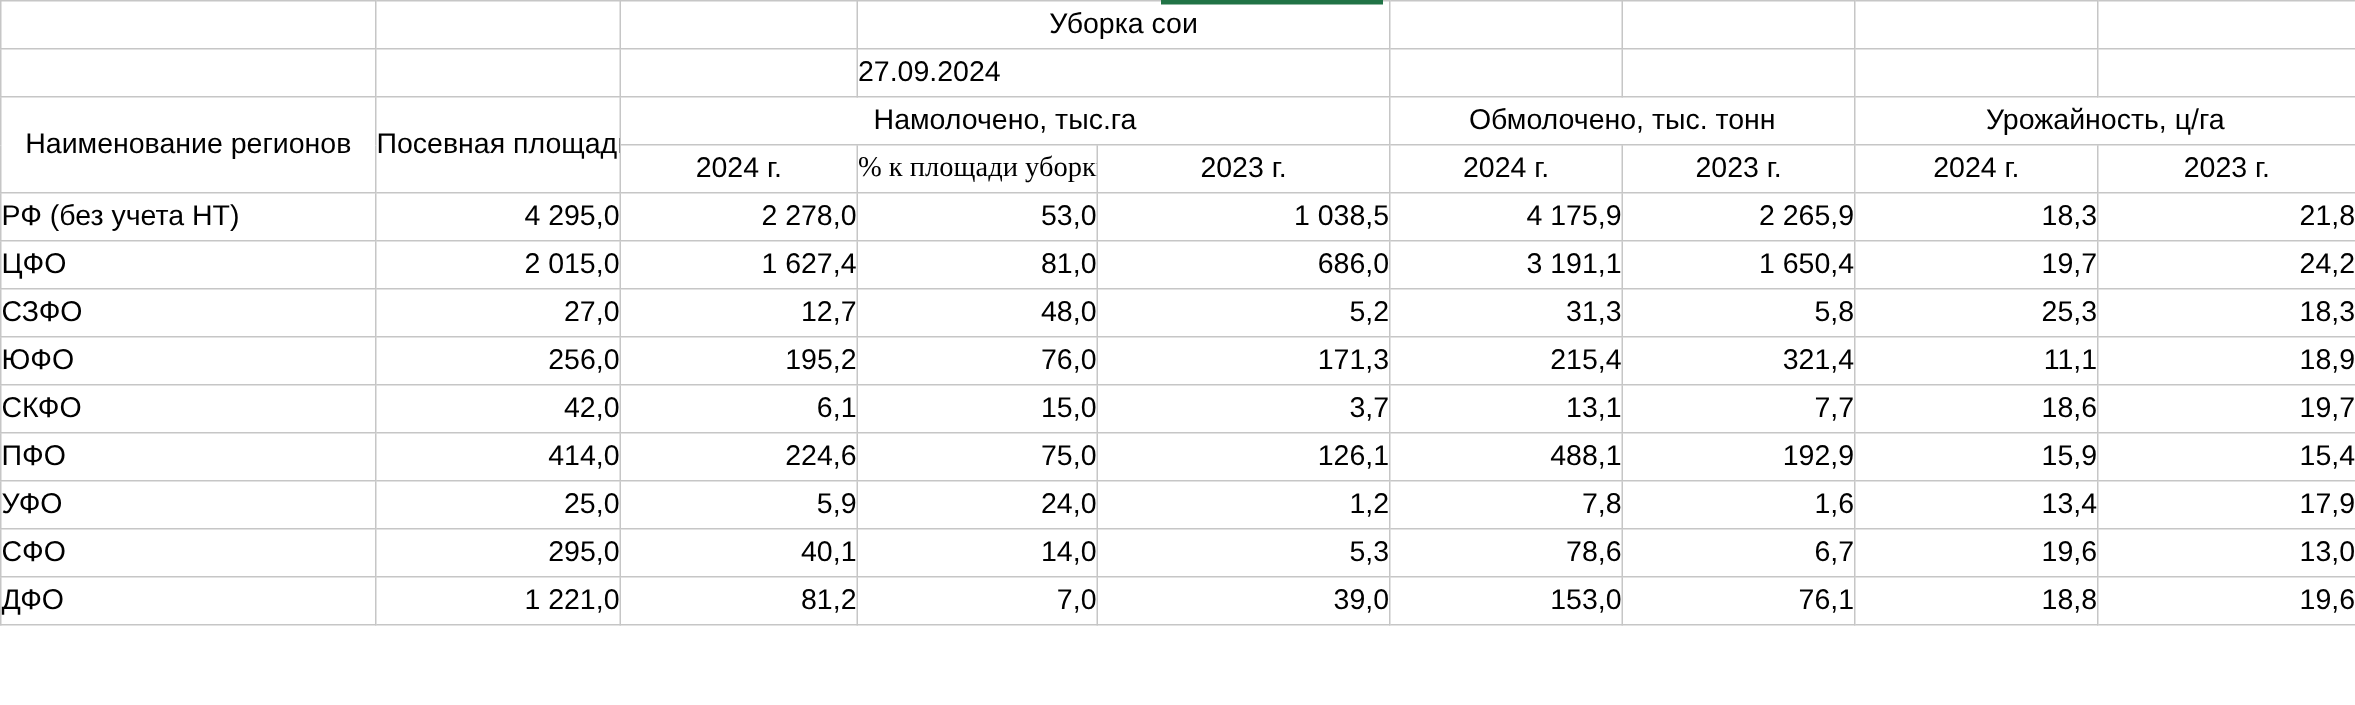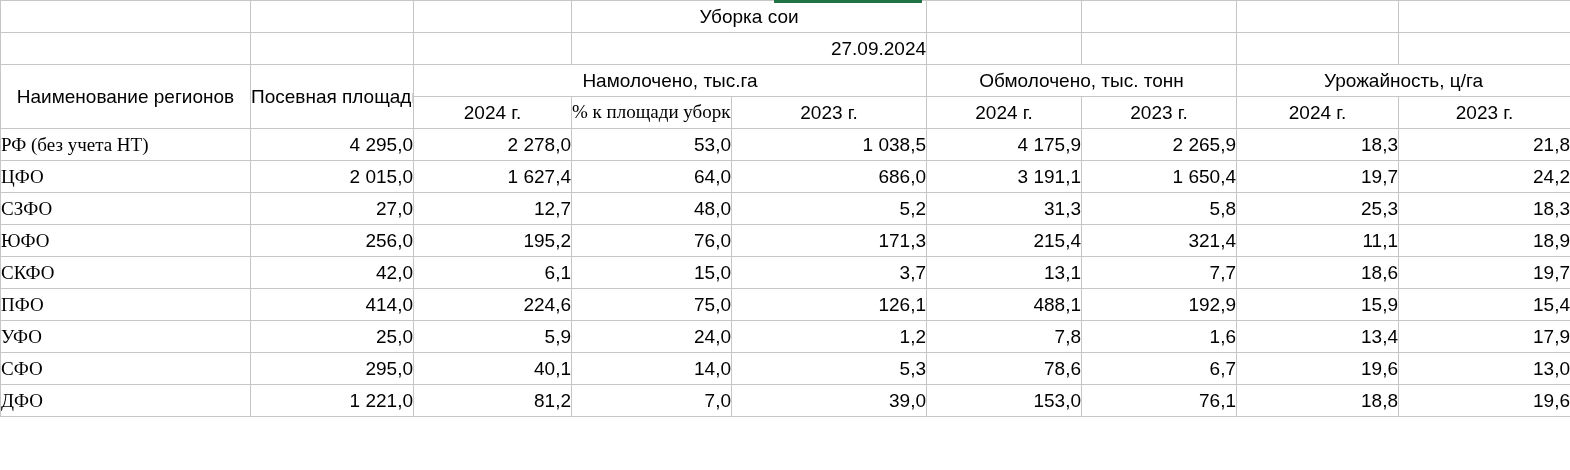--- a/index.html
+++ b/index.html
@@ -51,21 +51,21 @@
 
   .title-cell {
     font-weight: bold;
     font-size: 20px;
     text-align: center;
     border: 1px solid #c6c6c6;
   }
   .date-cell {
     font-weight: bold;
     font-size: 20px;
-    text-align: right;
+    text-align: left;
   }
   .hdr {
     font-weight: bold;
     font-size: 19px;
     text-align: center;
     border: 1px solid #000000;
     line-height: 1.15;
     padding: 2px 3px;
   }
   .hdr-small {
@@ -75,21 +75,20 @@
     text-align: center;
     border: 1px solid #000000;
     line-height: 1.1;
     padding: 2px 3px;
   }
   .region {
     text-align: left;
     padding-left: 4px;
     font-size: 19px;
     border: 1px solid #000000;
-    font-family: Liberation Serif, serif;
   }
   .num {
     text-align: right;
     padding-right: 6px;
     font-size: 19px;
     border: 1px solid #000000;
   }
   .row-h { height: 29px; }
   .green-mark {
     position: absolute;
@@ -167,21 +166,21 @@
         <td class="num">1 038,5</td>
         <td class="num">4 175,9</td>
         <td class="num">2 265,9</td>
         <td class="num">18,3</td>
         <td class="num">21,8</td>
       </tr>
       <tr class="row-h">
         <td class="region">ЦФО</td>
         <td class="num">2 015,0</td>
         <td class="num">1 627,4</td>
-        <td class="num">64,0</td>
+        <td class="num">81,0</td>
         <td class="num">686,0</td>
         <td class="num">3 191,1</td>
         <td class="num">1 650,4</td>
         <td class="num">19,7</td>
         <td class="num">24,2</td>
       </tr>
       <tr class="row-h">
         <td class="region">СЗФО</td>
         <td class="num">27,0</td>
         <td class="num">12,7</td>

